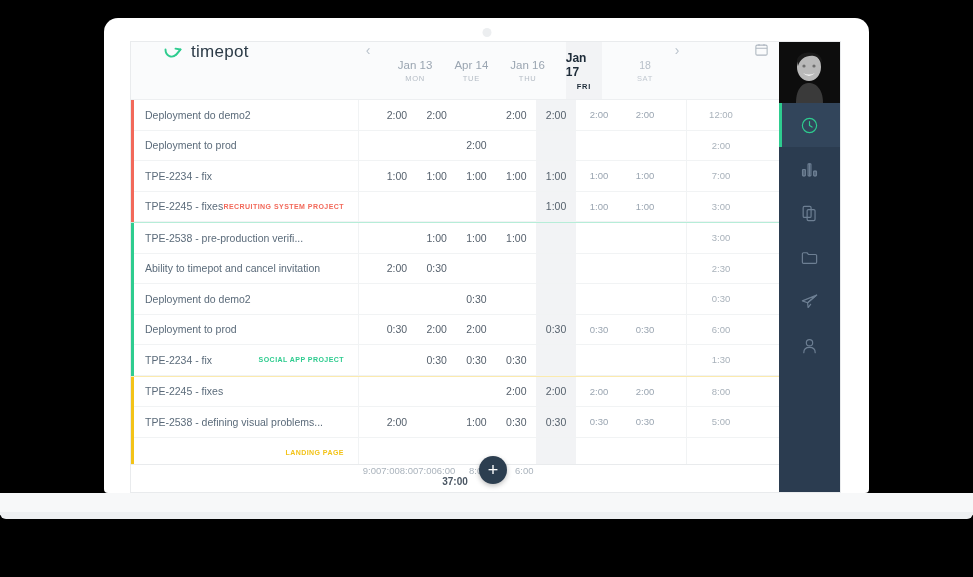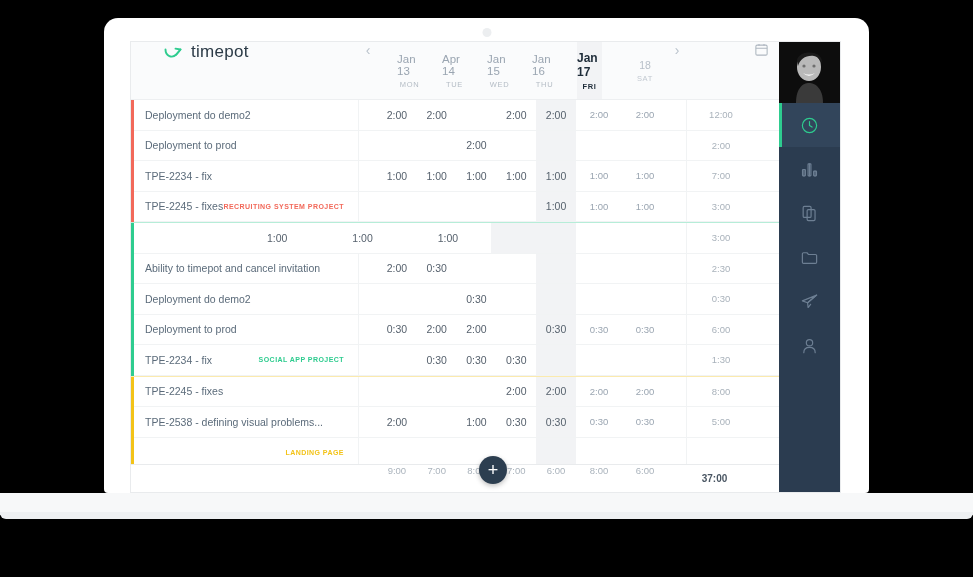--- a/index.html
+++ b/index.html
@@ -227,20 +227,21 @@
   .row.tagrow { border-bottom: none; }
 
   
   .grid-footer {
     height: 28px;
     min-height: 28px;
     display: flex;
     align-items: center;
     border-top: 1px solid #e9ebed;
     background: #ffffff;
+    flex-direction: column;
   }
   .foot-label { width: 228px; }
   .foot-val {
     flex: 1;
     text-align: center;
     font-size: 9.5px;
     color: #aab3bc;
   }
   .foot-val.weekend { flex: 0 0 46px; }
   .foot-grand {
@@ -342,24 +343,20 @@
         <div class="days" id="days-head">
             <div class="day">
               <div class="day-date">Jan 13</div>
               <div class="day-dow">MON</div>
             </div>
             <div class="day">
               <div class="day-date">Apr 14</div>
               <div class="day-dow">TUE</div>
             </div>
             <div class="day">
-              <div class="day-date">Jan 15</div>
-              <div class="day-dow">WED</div>
-            </div>
-            <div class="day">
               <div class="day-date">Jan 16</div>
               <div class="day-dow">THU</div>
             </div>
             <div class="day today">
               <div class="day-date">Jan 17</div>
               <div class="day-dow">FRI</div>
             </div>
             <div class="day weekend">
               <div class="day-date">18</div>
               <div class="day-dow">SAT</div>
@@ -452,20 +449,23 @@
               </div>
               <div class="arrow-spacer"></div>
               <div class="val-total">3:00</div>
               <div class="val-pad"></div>
             </div>
           </div>
           <div class="group-sep" style="background: rgb(46, 204, 143); opacity: 0.35;"></div>
           <div class="project-group">
             <div class="accent" style="background: rgb(46, 204, 143);"></div>
             <div class="row">
+              <div class="task-cell">
+                <div class="task-name">TPE-2538 - pre-production verifi...</div>
+              </div>
               <div class="arrow-spacer"></div>
               <div class="vals">
                 <div class="val"></div>
                 <div class="val">1:00</div>
                 <div class="val">1:00</div>
                 <div class="val">1:00</div>
                 <div class="val today"></div>
                 <div class="val weekend"></div>
                 <div class="val weekend"></div>
               </div>

